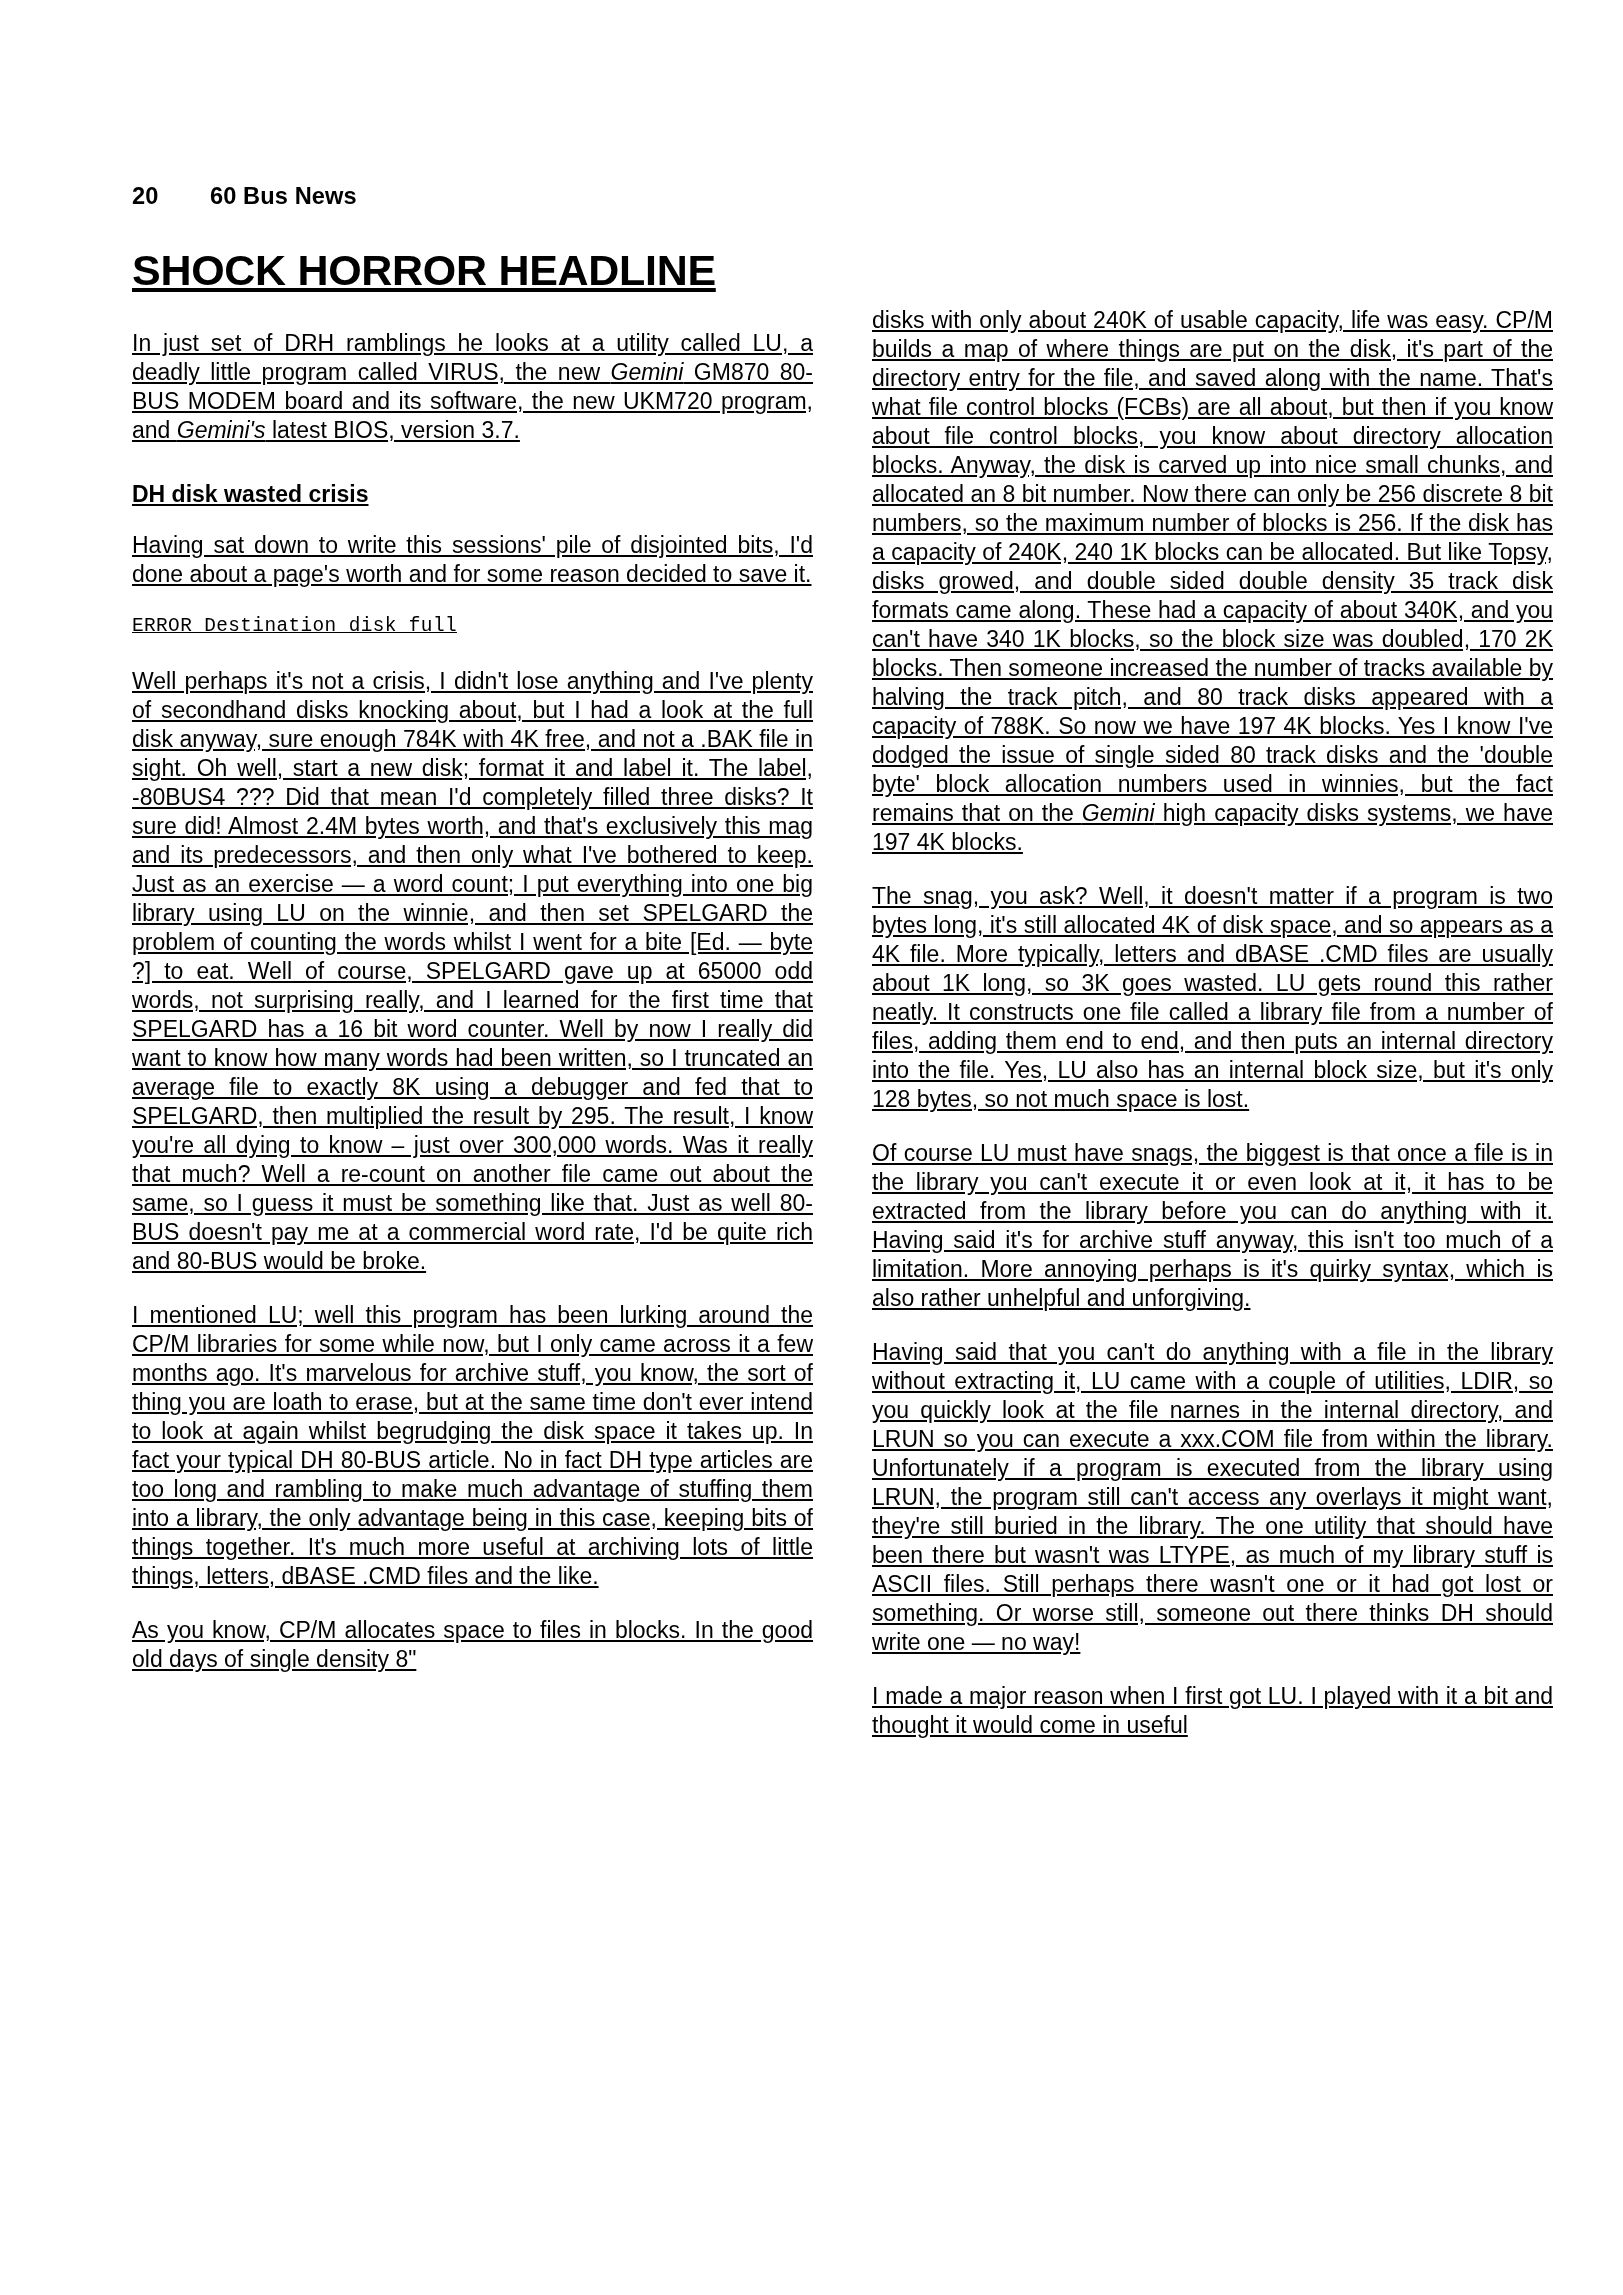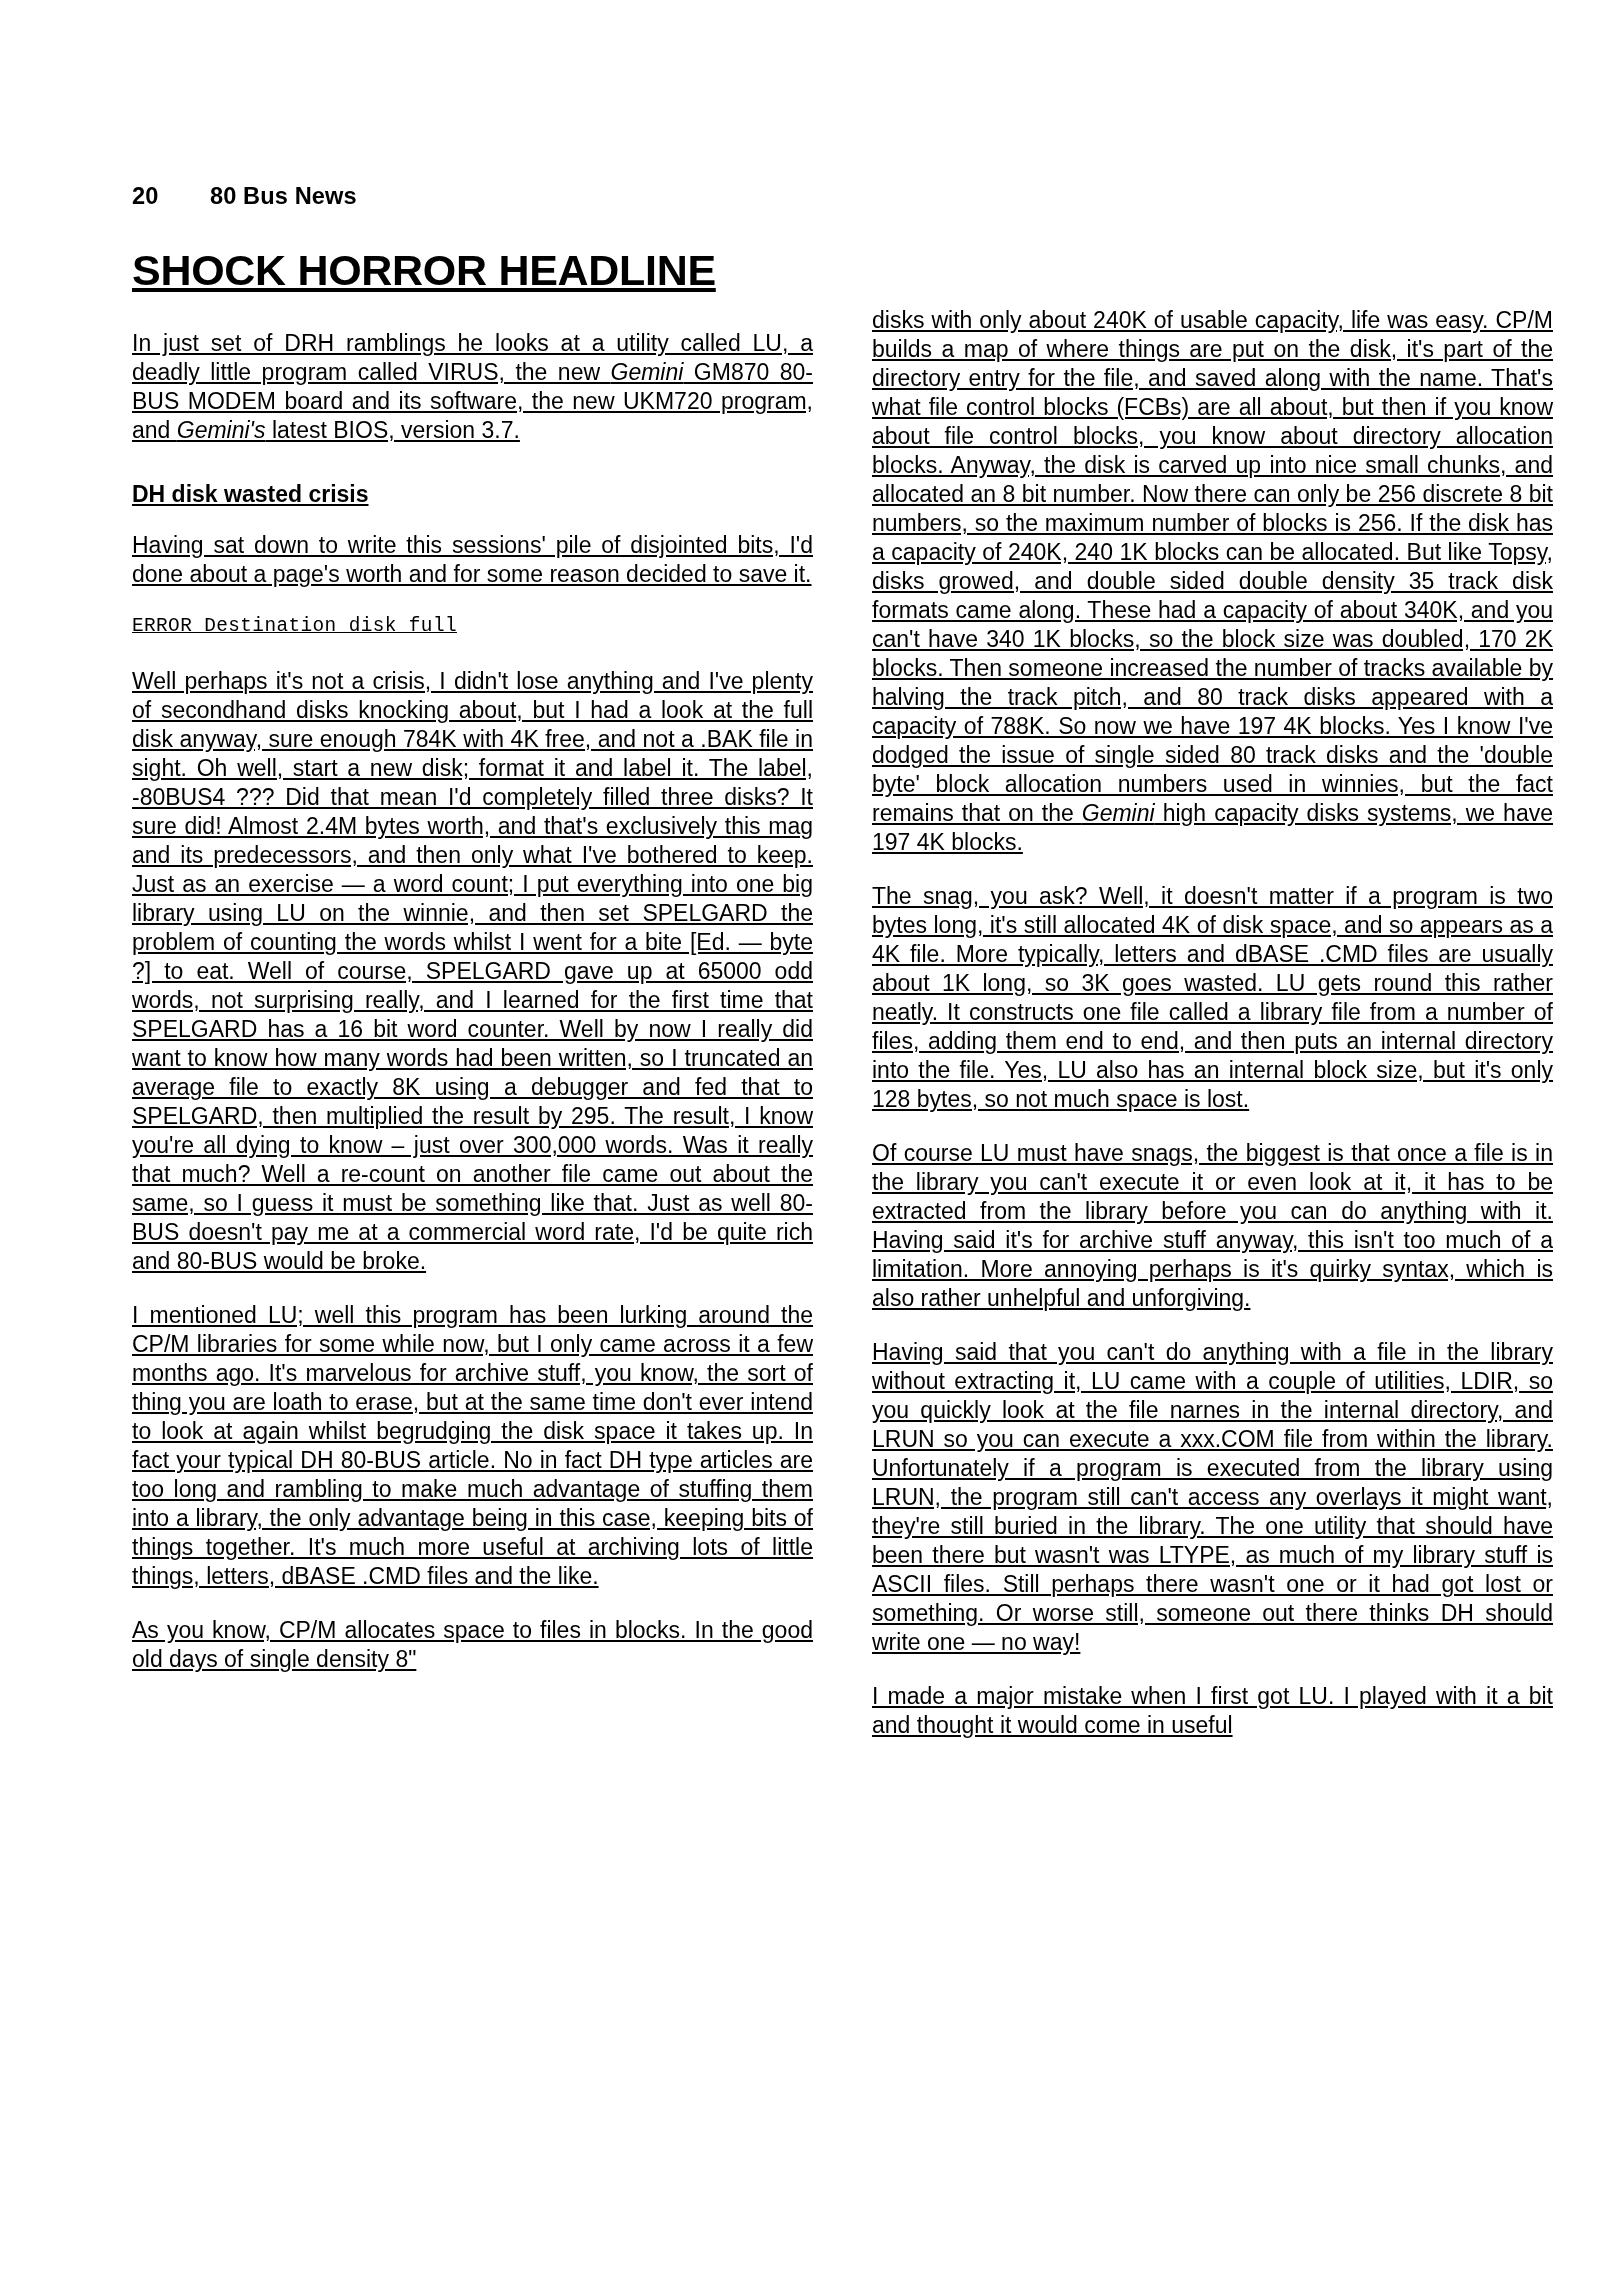--- a/index.html
+++ b/index.html
@@ -97,21 +97,21 @@
   i, .ital { font-style: italic; }
 </style>
 </head>
 <body>
 
 <div class="page">
   <div class="content">
 
     <div class="runhead">
       <span class="pageno">20</span>
-      <span class="mag">80 Bus News</span>
+      <span class="mag">60 Bus News</span>
     </div>
 
     <div class="columns">
 
       <div class="col col-left">
 
         <h1 class="article-title">SHOCK HORROR HEADLINE</h1>
 
         <p class="body-text"><span>In just set of DRH ramblings he looks at a utility called LU, a deadly little program called VIRUS, the new </span><i>Gemini</i><span> GM870 80-BUS MODEM board and its software, the new UKM720 program, and </span><i>Gemini's</i><span> latest BIOS, version 3.7.</span></p>
 
@@ -132,20 +132,20 @@
       <div class="col col-right">
 
         <p class="body-text"><span>disks with only about 240K of usable capacity, life was easy. CP/M builds a map of where things are put on the disk, it's part of the directory entry for the file, and saved along with the name. That's what file control blocks (FCBs) are all about, but then if you know about file control blocks, you know about directory allocation blocks. Anyway, the disk is carved up into nice small chunks, and allocated an 8 bit number. Now there can only be 256 discrete 8 bit numbers, so the maximum number of blocks is 256. If the disk has a capacity of 240K, 240 1K blocks can be allocated. But like Topsy, disks growed, and double sided double density 35 track disk formats came along. These had a capacity of about 340K, and you can't have 340 1K blocks, so the block size was doubled, 170 2K blocks. Then someone increased the number of tracks available by halving the track pitch, and 80 track disks appeared with a capacity of 788K. So now we have 197 4K blocks. Yes I know I've dodged the issue of single sided 80 track disks and the 'double byte' block allocation numbers used in winnies, but the fact remains that on the </span><i>Gemini</i><span> high capacity disks systems, we have 197 4K blocks.</span></p>
 
         <p class="body-text">The snag, you ask? Well, it doesn't matter if a program is two bytes long, it's still allocated 4K of disk space, and so appears as a 4K file. More typically, letters and dBASE .CMD files are usually about 1K long, so 3K goes wasted. LU gets round this rather neatly. It constructs one file called a library file from a number of files, adding them end to end, and then puts an internal directory into the file. Yes, LU also has an internal block size, but it's only 128 bytes, so not much space is lost.</p>
 
         <p class="body-text">Of course LU must have snags, the biggest is that once a file is in the library you can't execute it or even look at it, it has to be extracted from the library before you can do anything with it. Having said it's for archive stuff anyway, this isn't too much of a limitation. More annoying perhaps is it's quirky syntax, which is also rather unhelpful and unforgiving.</p>
 
         <p class="body-text">Having said that you can't do anything with a file in the library without extracting it, LU came with a couple of utilities, LDIR, so you quickly look at the file narnes in the internal directory, and LRUN so you can execute a xxx.COM file from within the library. Unfortunately if a program is executed from the library using LRUN, the program still can't access any overlays it might want, they're still buried in the library. The one utility that should have been there but wasn't was LTYPE, as much of my library stuff is ASCII files. Still perhaps there wasn't one or it had got lost or something. Or worse still, someone out there thinks DH should write one — no way!</p>
 
-        <p class="body-text">I made a major mistake when I first got LU. I played with it a bit and thought it would come in useful</p>
+        <p class="body-text">I made a major reason when I first got LU. I played with it a bit and thought it would come in useful</p>
 
       </div>
 
     </div>
   </div>
 </div>
 
 
 </body></html>

